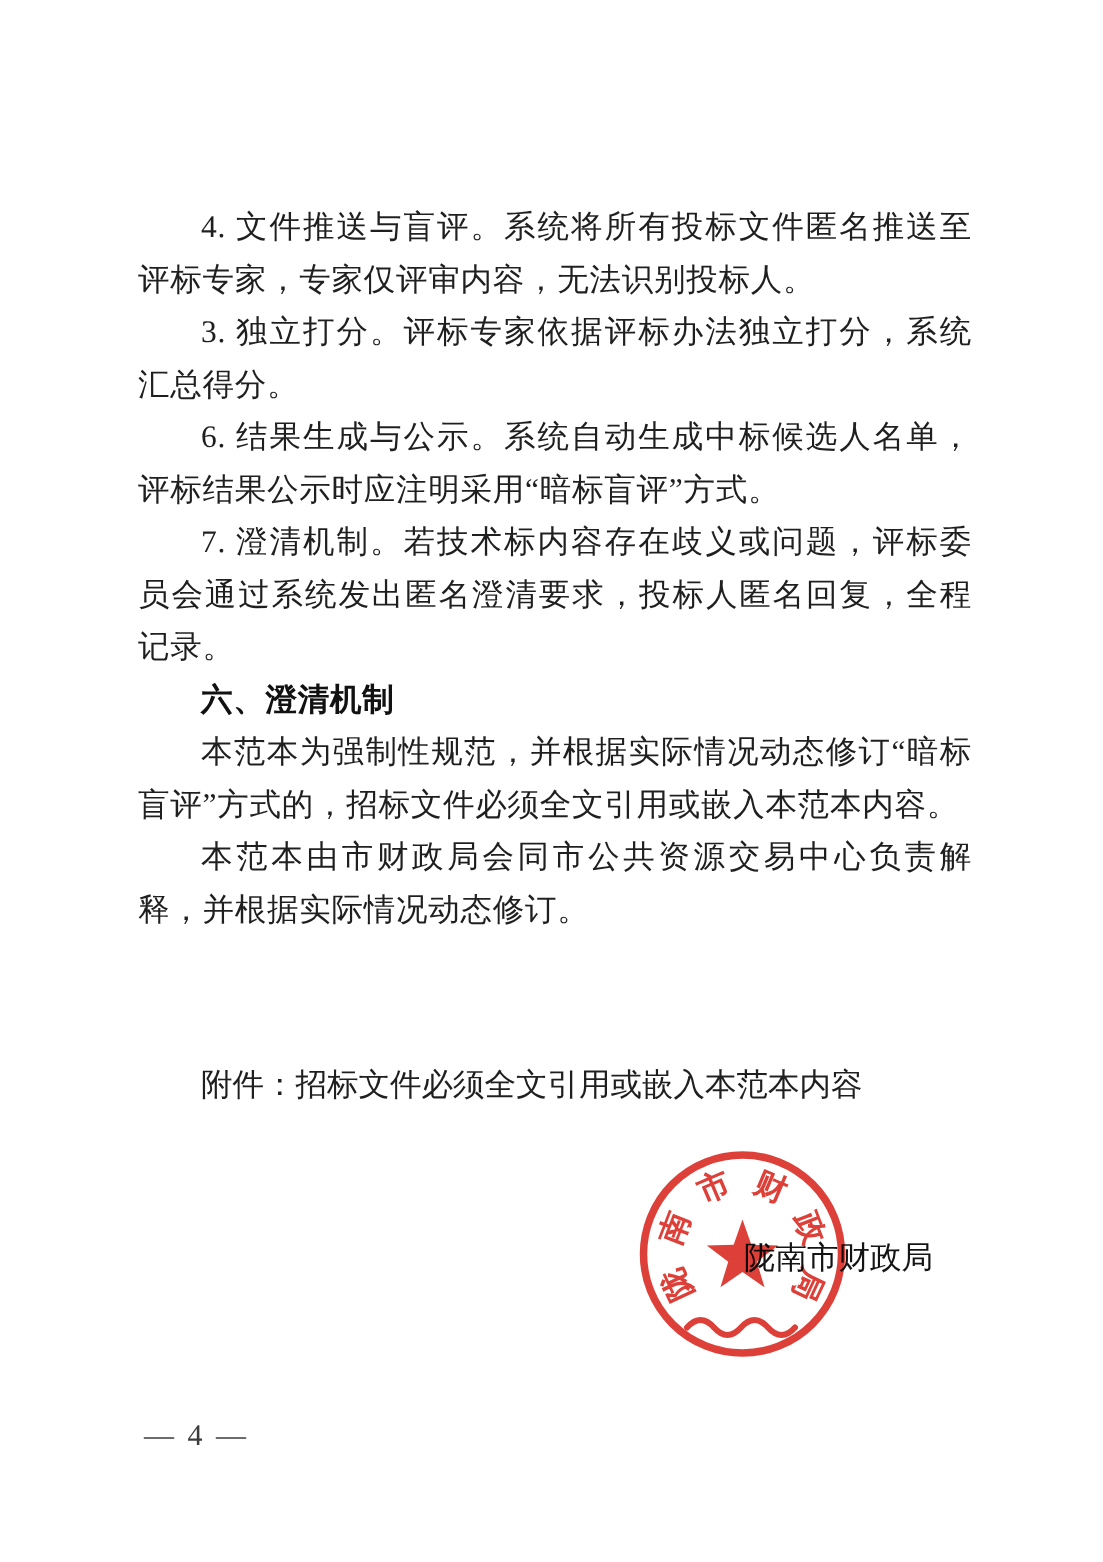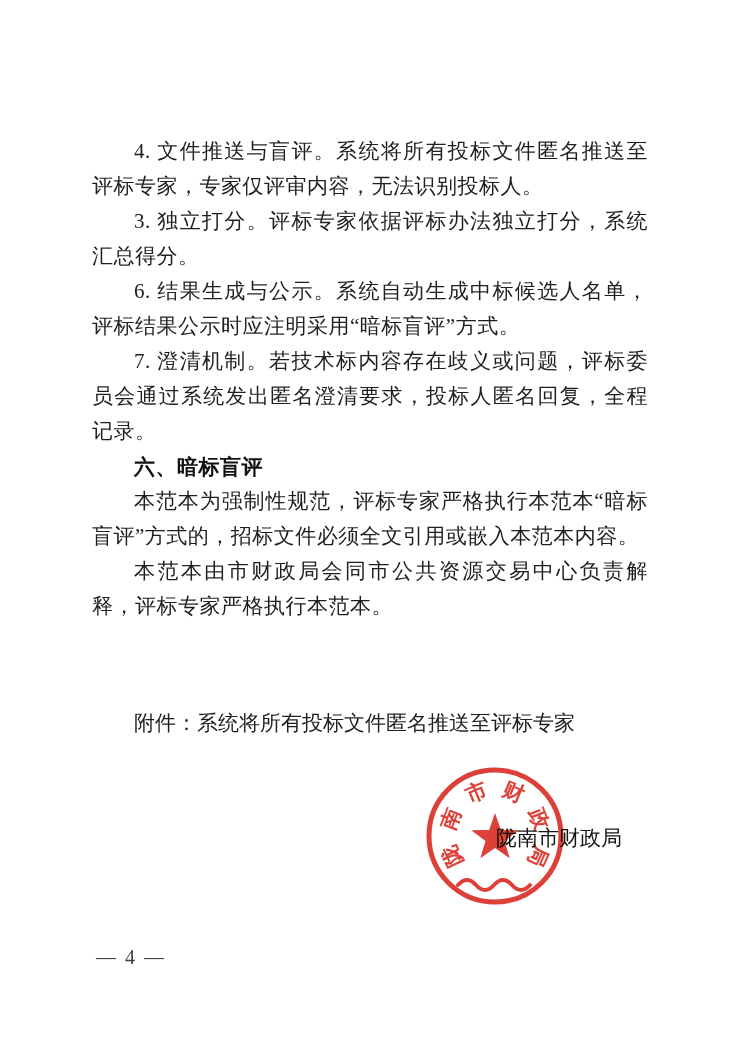--- a/index.html
+++ b/index.html
@@ -86,26 +86,26 @@
 </head>
 <body>
 
 <div class="page">
 
   <div class="content">
     <p class="para">4. 文件推送与盲评。系统将所有投标文件匿名推送至评标专家，专家仅评审内容，无法识别投标人。</p>
     <p class="para">3. 独立打分。评标专家依据评标办法独立打分，系统汇总得分。</p>
     <p class="para">6. 结果生成与公示。系统自动生成中标候选人名单，评标结果公示时应注明采用“暗标盲评”方式。</p>
     <p class="para">7. 澄清机制。若技术标内容存在歧义或问题，评标委员会通过系统发出匿名澄清要求，投标人匿名回复，全程记录。</p>
-    <h3 class="heading">六、暗标盲评</h3>
-    <p class="para">本范本为强制性规范，评标专家严格执行本范本“暗标盲评”方式的，招标文件必须全文引用或嵌入本范本内容。</p>
-    <p class="para">本范本由市财政局会同市公共资源交易中心负责解释，评标专家严格执行本范本。</p>
+    <h3 class="heading">六、澄清机制</h3>
+    <p class="para">本范本为强制性规范，并根据实际情况动态修订“暗标盲评”方式的，招标文件必须全文引用或嵌入本范本内容。</p>
+    <p class="para">本范本由市财政局会同市公共资源交易中心负责解释，并根据实际情况动态修订。</p>
   </div>
 
-  <p class="attachment">附件：系统将所有投标文件匿名推送至评标专家</p>
+  <p class="attachment">附件：招标文件必须全文引用或嵌入本范本内容</p>
 
   <div class="signature">
     <div class="sig-line">陇南市财政局</div>
   </div>
 
   <svg class="seal" viewBox="0 0 150 150" xmlns="http://www.w3.org/2000/svg">
     <circle cx="75" cy="75" r="66" fill="none" stroke-width="5" stroke="#d9251c"></circle>
     <polygon points="75,52 80.9,68.9 98.8,69.3 84.5,80.1 89.7,97.2 75,87 60.3,97.2 65.5,80.1 51.2,69.3 69.1,68.9" fill="#d9251c"></polygon>
     <path d="M 38 124 q 9 -10 18 0 q 9 10 18 0 q 9 -10 18 0 q 9 10 18 0" fill="none" stroke-width="4" stroke-linecap="round" stroke="#d9251c"></path>
     <text class="seal-char" x="31.5" y="95.3" text-anchor="middle" dominant-baseline="central" transform="rotate(-115 31.5 95.3)" fill="#d9251c">陇</text>

